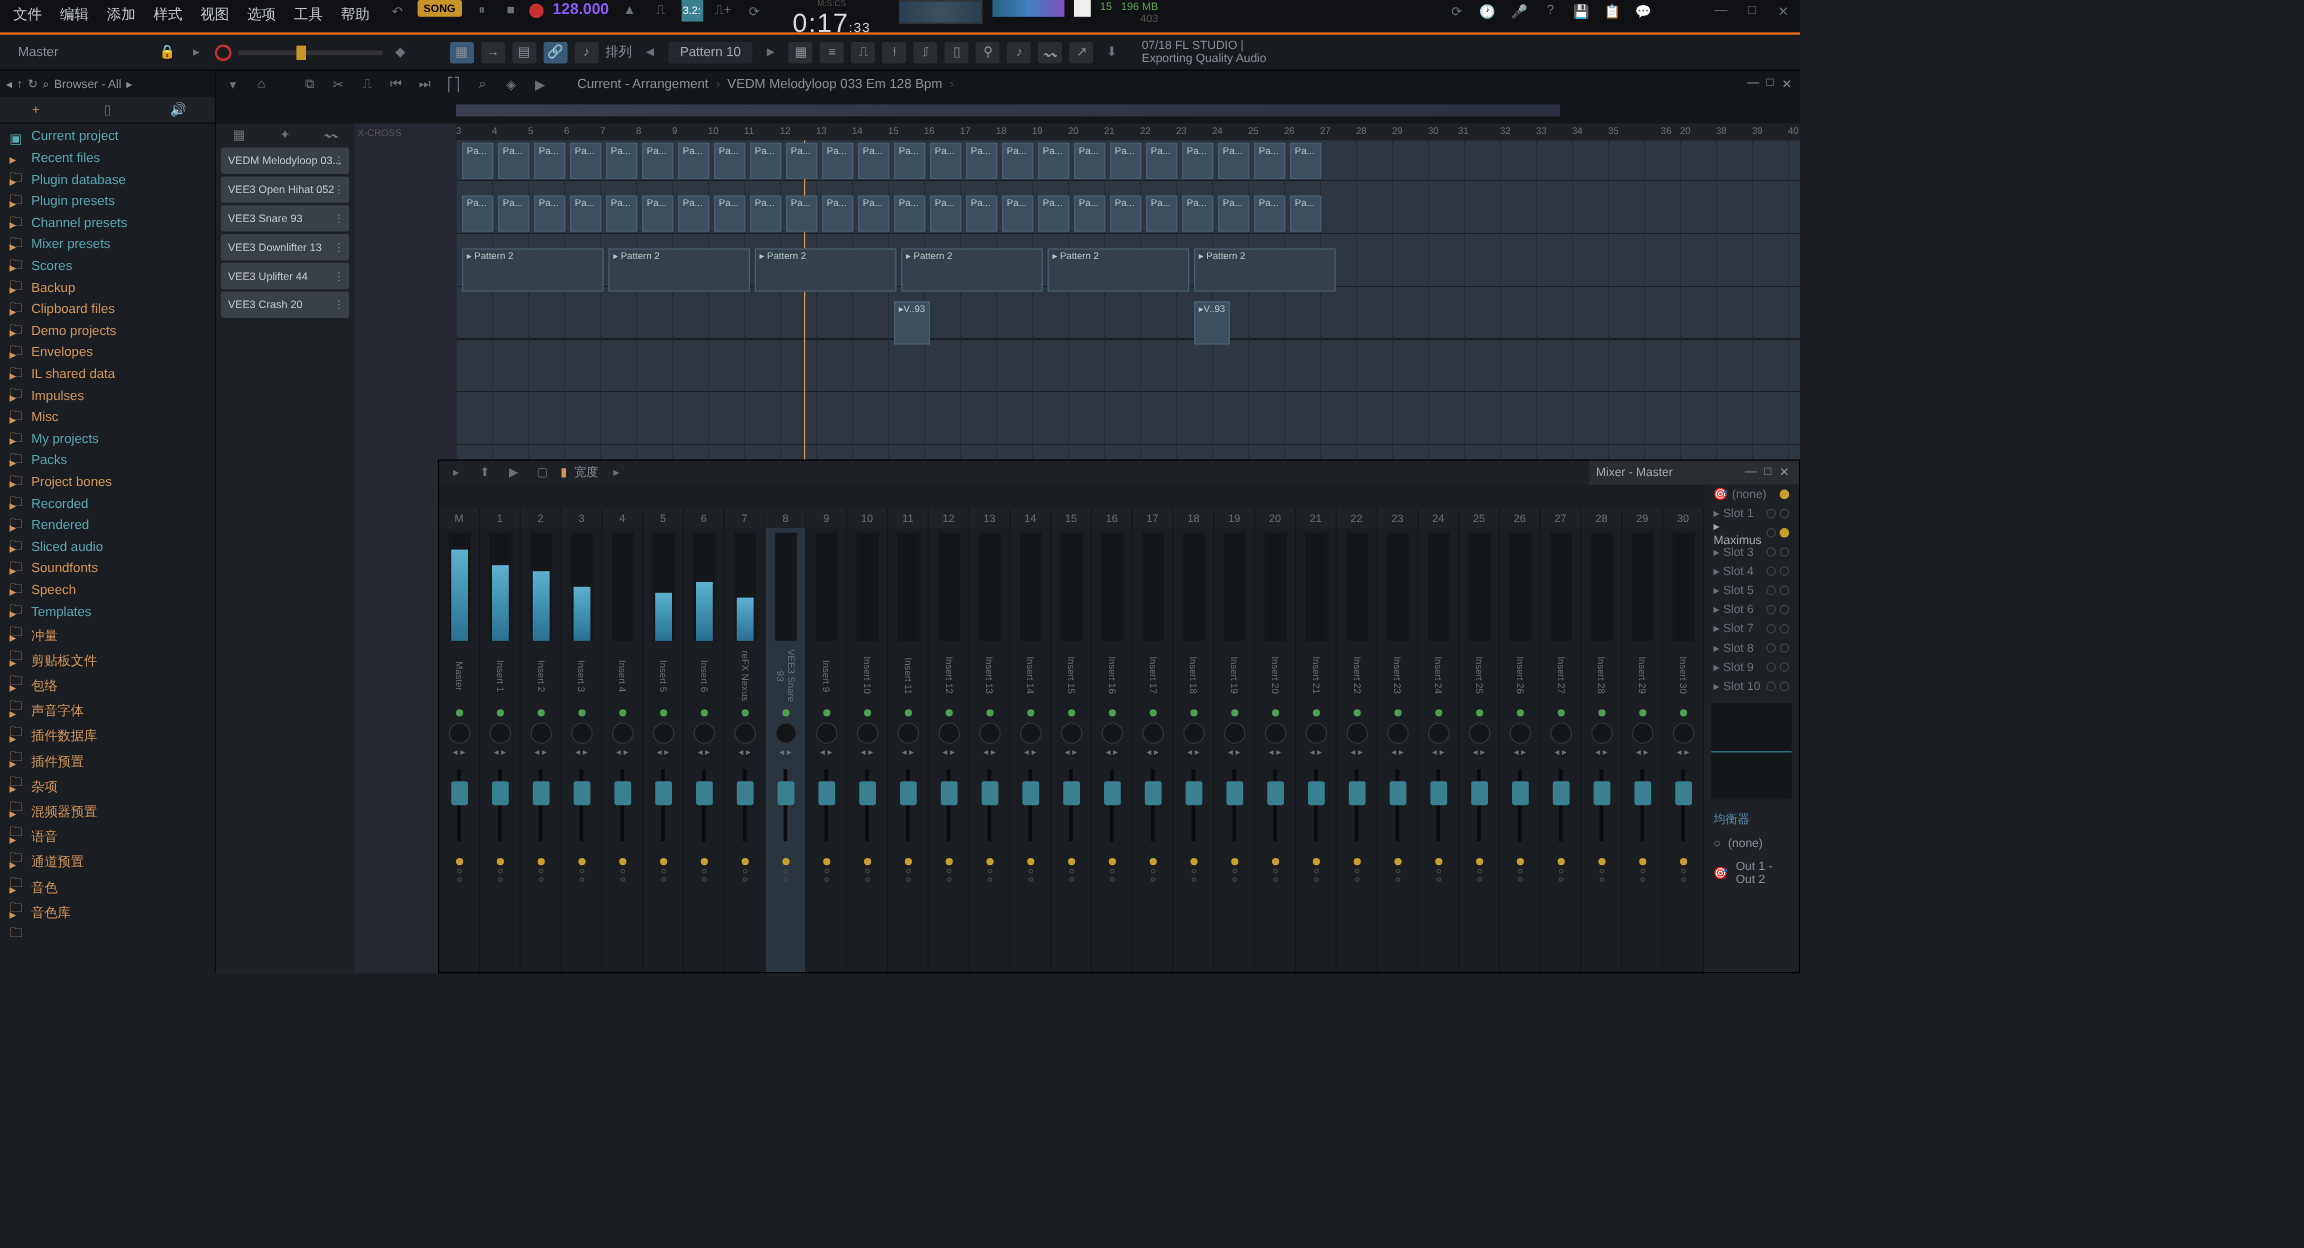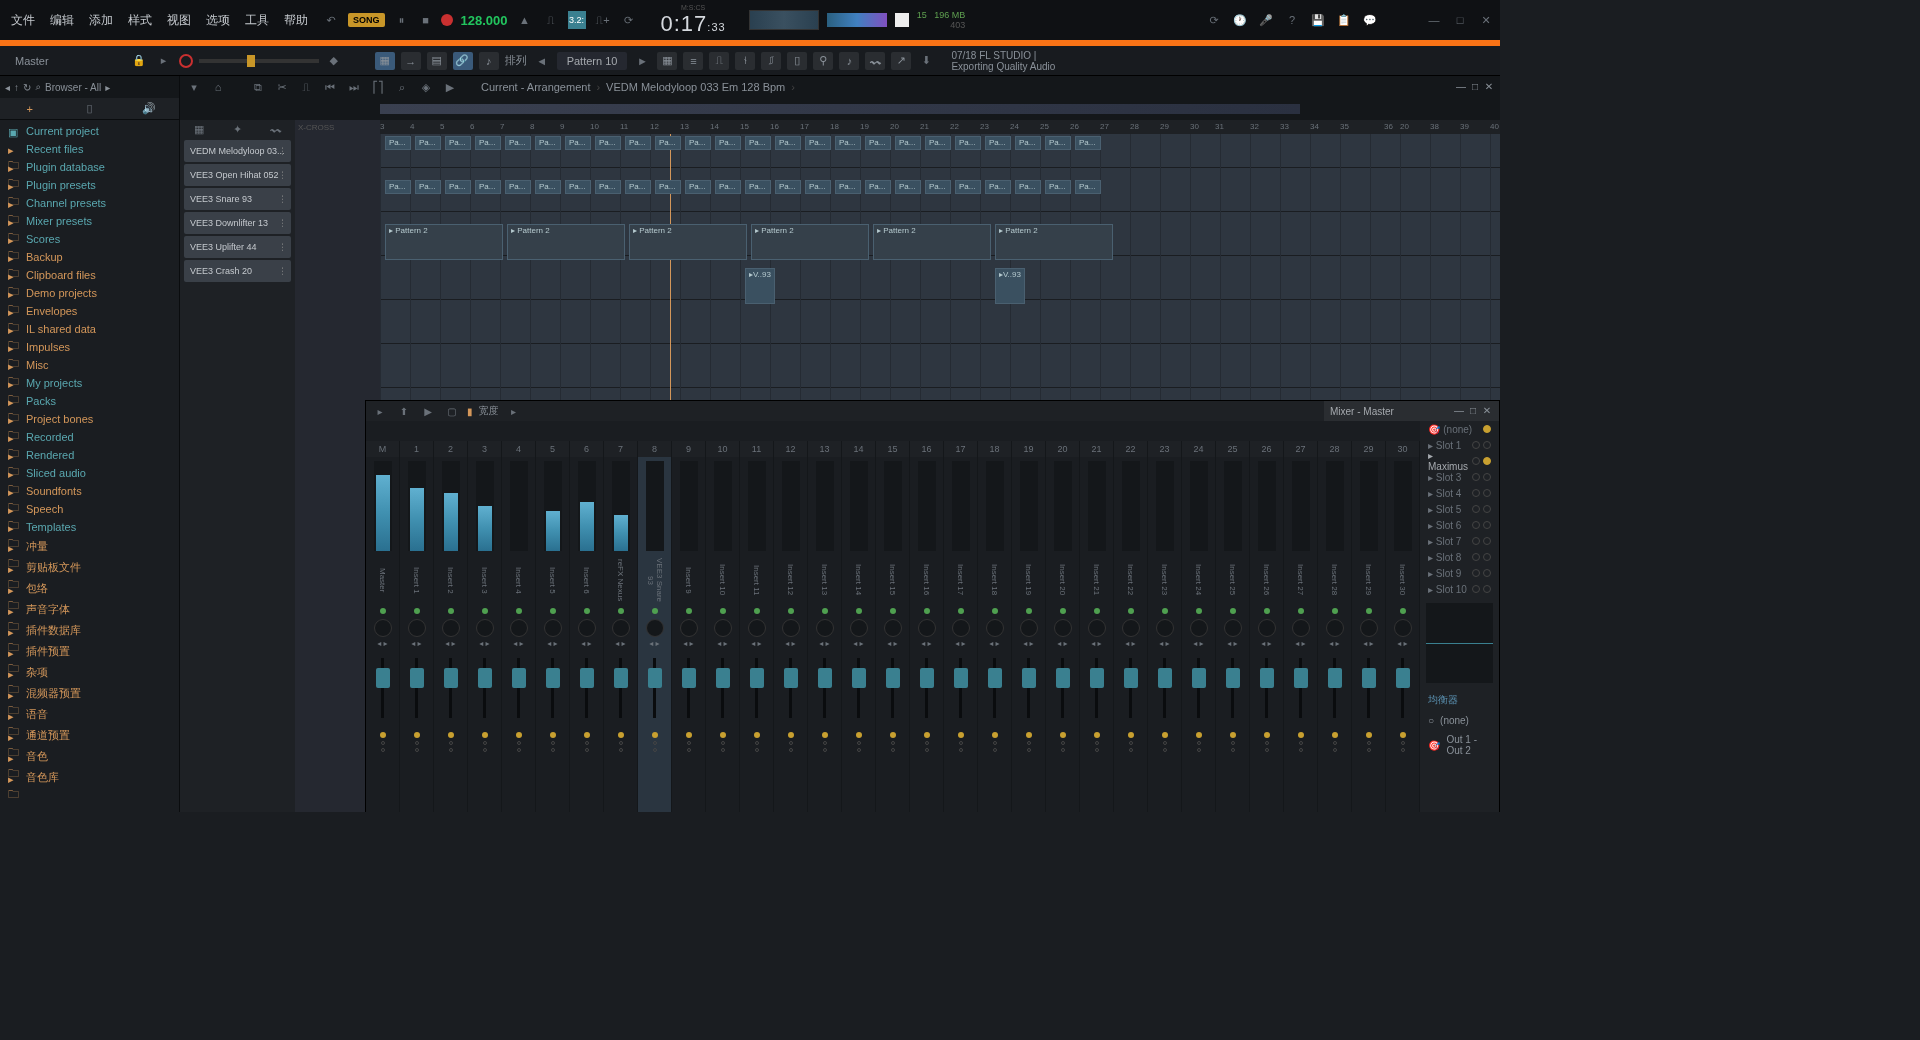--- a/index.html
+++ b/index.html
@@ -1,24 +1,24 @@
 <!DOCTYPE html>
 <html><head>
 <meta charset="utf-8">
 <style>
 *{margin:0;padding:0;box-sizing:border-box;font-family:Arial,sans-serif;user-select:none}
 body{background:#1a1d21;color:#8a9199;font-size:11px;overflow:hidden;width:1500px;height:812px}
-.topbar{height:46px;background:#0f1114;display:flex;align-items:center;padding:0 5px;gap:8px;border-bottom:6px solid #f97316}
+.topbar{height:29px;background:#0f1114;display:flex;align-items:flex-start;padding:0 5px;gap:8px;border-bottom:2px solid #f97316}
 .menu{display:flex;gap:3px}
 .menu-item{padding:4px 6px;color:#c5c9ce;cursor:pointer;font-size:12px}
 .tb-icon{width:18px;height:18px;display:flex;align-items:center;justify-content:center;cursor:pointer;color:#6a7179}
 .song-btn{background:#c89628;color:#000;padding:2px 5px;font-size:9px;font-weight:bold;border-radius:2px}
 .transport{display:flex;gap:6px;align-items:center}
 .rec-btn{width:12px;height:12px;background:#c93030;border-radius:50%}
-.bpm{color:#22c55e;font-size:13px;font-weight:bold}
+.bpm{color:#8b5cf6;font-size:13px;font-weight:bold}
 .time-display{font-family:monospace;font-size:22px;color:#d5d9de;letter-spacing:1px}
 .time-display .small{font-size:11px}
 .waveform{width:70px;height:20px;background:linear-gradient(90deg,#2a4050 0%,#3a5060 50%,#2a4050 100%);border:1px solid #333}
 .gradient-bar{width:60px;height:14px;background:linear-gradient(90deg,#2a6080,#4080c0,#8050c0)}
 .cpu-mem{font-size:9px;color:#5fa050;text-align:right;line-height:10px}
 .top-right{margin-left:auto;display:flex;gap:8px;align-items:center}
 .secondbar{height:30px;background:#181b1f;display:flex;align-items:center;padding:0 5px;gap:6px;border-bottom:1px solid #000}
 .master-label{color:#8a9199;font-size:11px;padding:0 10px}
 .toggle-btn{width:20px;height:18px;background:#2a2d31;border-radius:2px;cursor:pointer;display:flex;align-items:center;justify-content:center}
 .toggle-btn.active{background:#3a5a7a}
@@ -42,21 +42,21 @@
 .pattern-col{width:115px;background:#1e2125}
 .pattern-item{height:22px;margin:2px 4px;background:#3a4048;border-radius:2px;display:flex;align-items:center;padding:0 6px;font-size:9px;color:#c5c9ce;position:relative}
 .pattern-item .dot{position:absolute;right:4px;color:#888}
 .track-col{width:85px;background:#252830}
 .track-row{height:44px;border-bottom:1px solid #1a1d21;display:flex;align-items:center;padding:0 6px;font-size:10px;color:#6a7179;position:relative}
 .track-row .led{position:absolute;right:6px;width:6px;height:6px;background:#4fa050;border-radius:50%}
 .timeline-area{flex:1;position:relative;overflow:hidden}
 .ruler{height:14px;background:#1e2125;position:relative;font-size:8px;color:#6a7179}
 .ruler-tick{position:absolute;top:2px}
 .grid{position:absolute;top:14px;left:0;right:0;bottom:0;background:#2e3640;background-image:repeating-linear-gradient(90deg,#252b33 0,#252b33 1px,transparent 1px,transparent 30px),repeating-linear-gradient(0deg,#1a1d21 0,#1a1d21 1px,transparent 1px,transparent 44px)}
-.clip{position:absolute;height:14px;background:#3a5060;border:1px solid #4a6070;font-size:8px;color:#b5c9ce;padding:1px 3px;overflow:hidden;white-space:nowrap}
+.clip{position:absolute;height:30px;background:#3a5060;border:1px solid #4a6070;font-size:8px;color:#b5c9ce;padding:1px 3px;overflow:hidden;white-space:nowrap}
 .clip.pattern{background:#35404a}
 .playhead{position:absolute;top:0;bottom:0;width:1px;background:#d4975a;left:290px}
 .mixer-window{position:absolute;left:185px;right:0;top:324px;bottom:0;background:#1a1d21;border:1px solid #000;display:flex}
 .mixer-titlebar{position:absolute;top:0;right:0;width:175px;height:20px;background:#2a2d31;display:flex;align-items:center;padding:0 6px;font-size:10px;color:#a5a9ae;justify-content:space-between}
 .mixer-hdr{height:20px;background:#1e2125;display:flex;align-items:center;padding:0 5px;font-size:10px;gap:6px}
 .mixer-main{flex:1;display:flex;flex-direction:column}
 .mixer-tracks{flex:1;display:flex;overflow-x:auto;background:#1a1d21;padding-top:20px}
 .mx-track{width:34px;border-right:1px solid #14171a;display:flex;flex-direction:column;align-items:center;position:relative}
 .mx-track.selected{background:#2a3540}
 .mx-num{height:16px;font-size:9px;color:#6a7179;display:flex;align-items:center;justify-content:center;width:100%;background:#1e2125}

